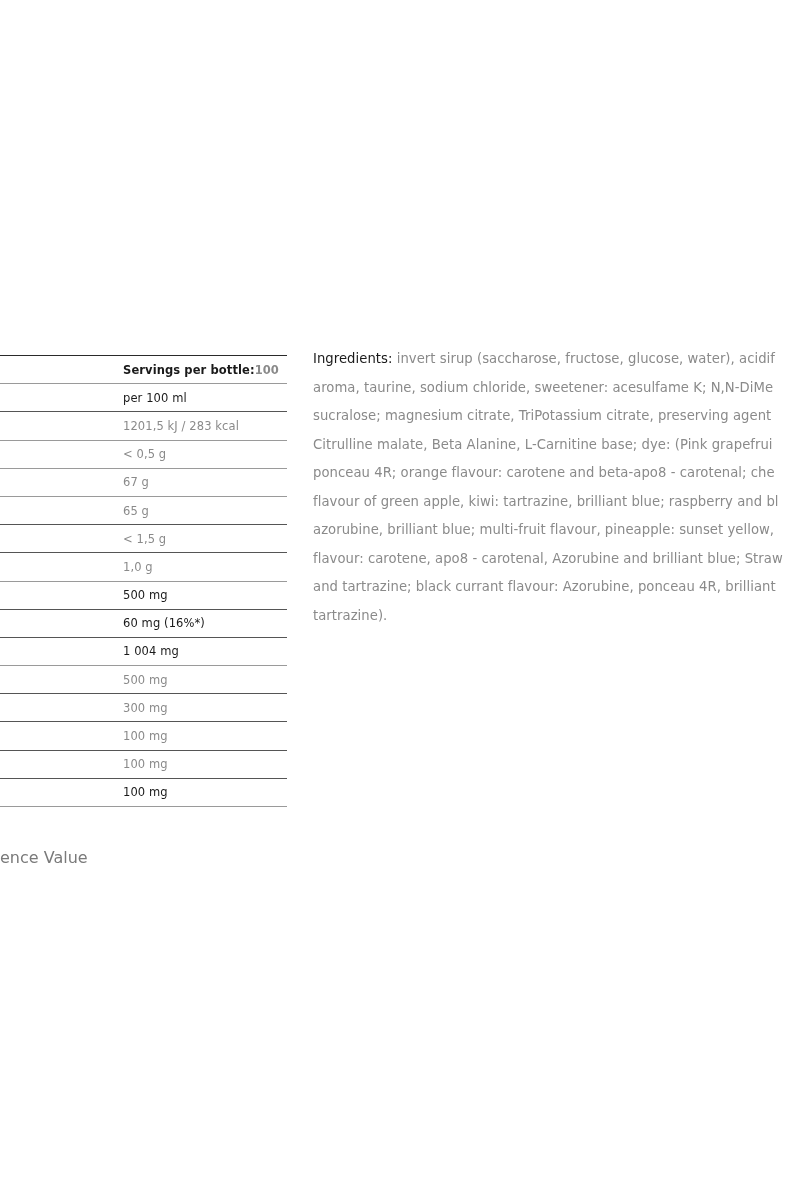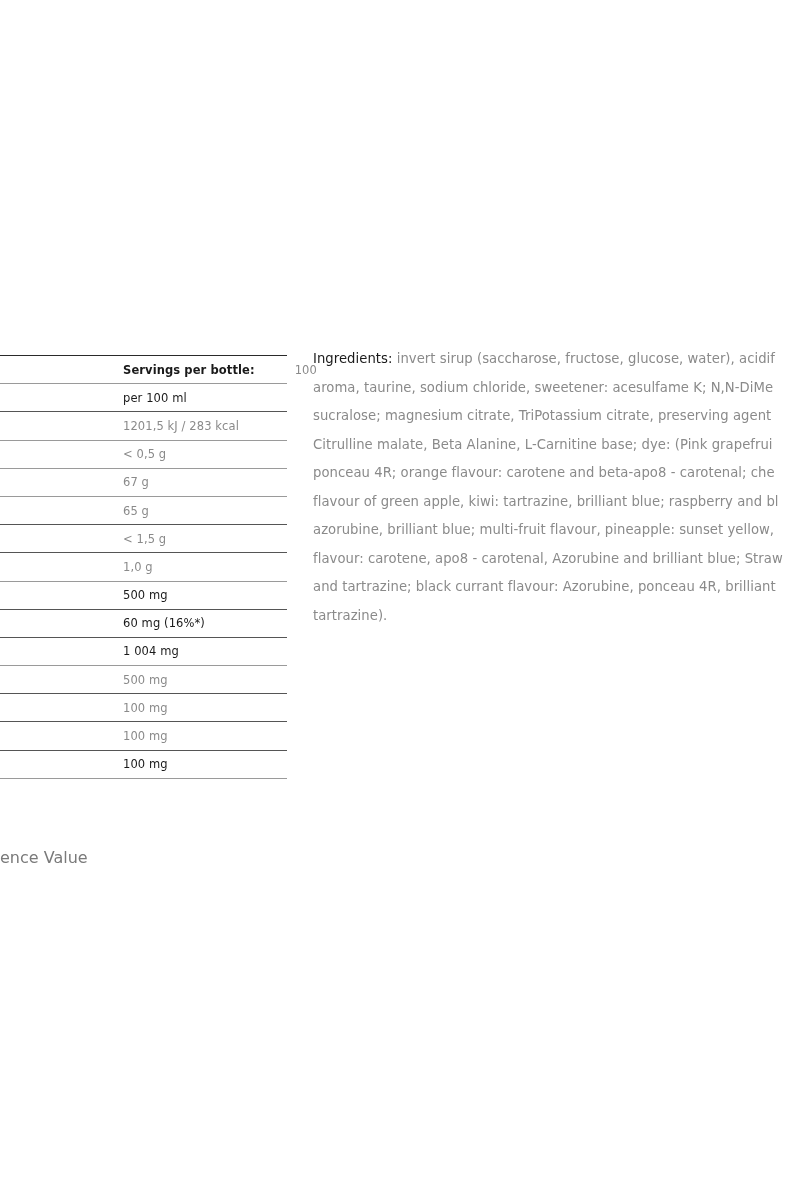--- a/index.html
+++ b/index.html
@@ -51,22 +51,21 @@
   .row .value-cell.bold {
     font-weight: normal;
     color: #1a1a1a;
   }
   .row .value-cell .serv-label {
     font-weight: bold;
     color: #1a1a1a;
   }
   .row .value-cell .serv-value {
     color: #8a8a8a;
-    font-weight: normal;
-    margin-left: 40px;
+    font-weight: bold;
   }
   .footnote {
     position: absolute;
     left: 0;
     top: 848px;
     font-size: 16px;
     color: #7a7a7a;
     white-space: nowrap;
   }
   .ingredients {
@@ -138,20 +137,24 @@
   <div class="row light">
     <div class="label-cell"></div>
     <div class="value-cell bold">1 004 mg</div>
   </div>
   <div class="row">
     <div class="label-cell"></div>
     <div class="value-cell">500 mg</div>
   </div>
   <div class="row">
     <div class="label-cell"></div>
+    <div class="value-cell">300 mg</div>
+  </div>
+  <div class="row">
+    <div class="label-cell"></div>
     <div class="value-cell">100 mg</div>
   </div>
   <div class="row">
     <div class="label-cell"></div>
     <div class="value-cell">100 mg</div>
   </div>
   <div class="row light">
     <div class="label-cell"></div>
     <div class="value-cell bold">100 mg</div>
   </div>

